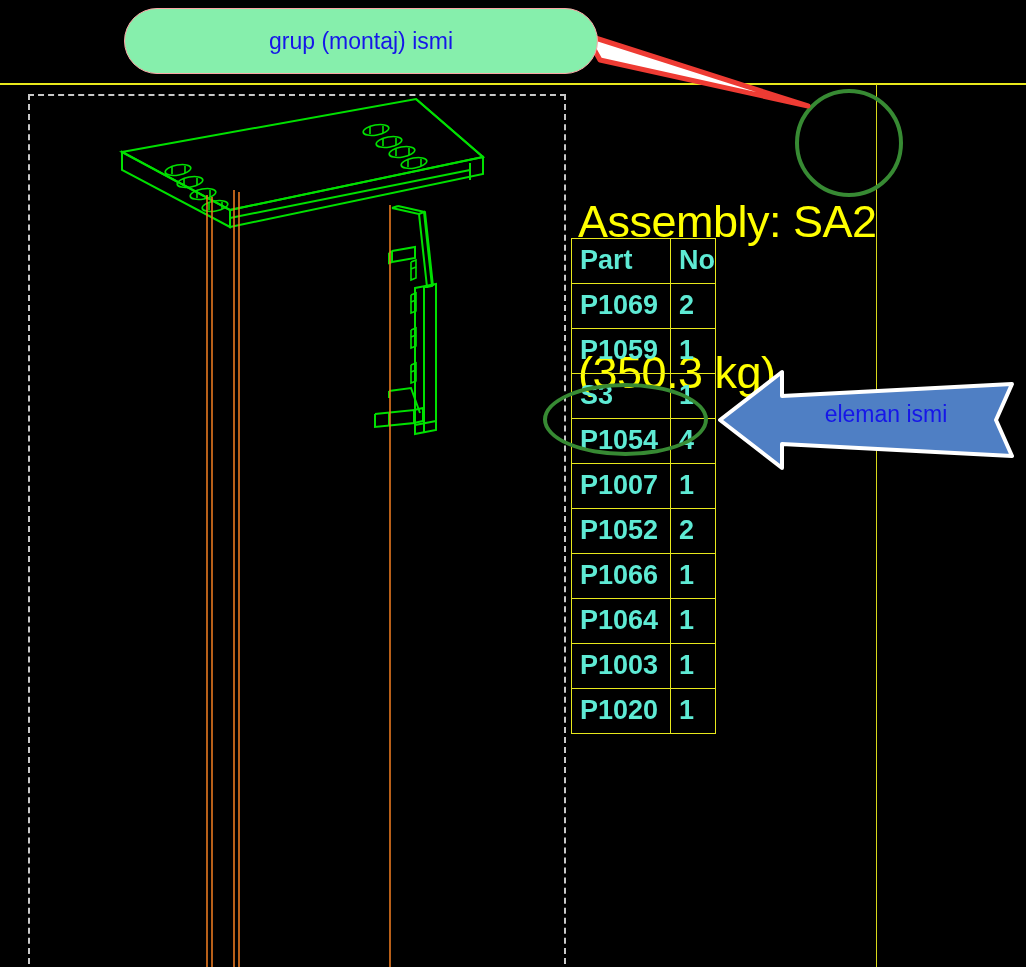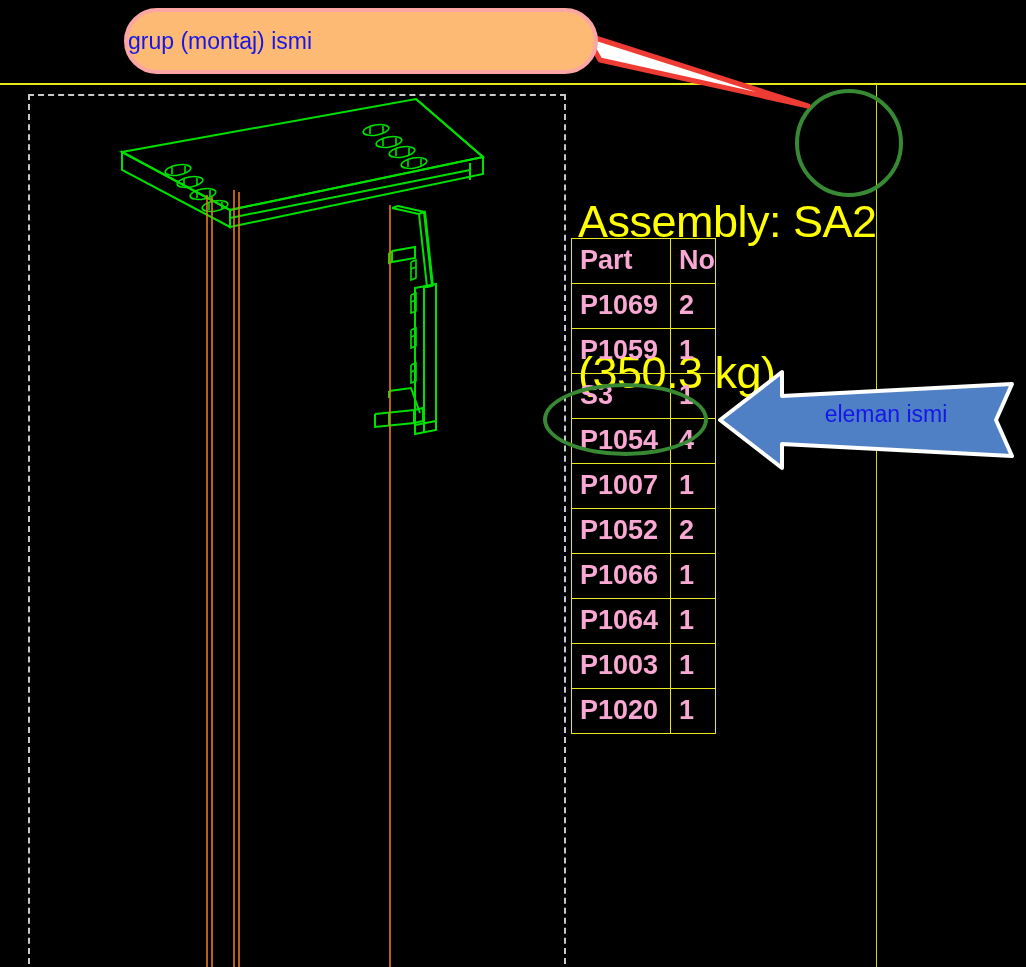--- a/index.html
+++ b/index.html
@@ -110,40 +110,41 @@
     table-layout: fixed;
   }
   .parts-table th,
   .parts-table td {
     border: 1px solid #e8e81c;
     padding: 2px 0 4px 8px;
     text-align: left;
     height: 45px;
     box-sizing: border-box;
     font-weight: bold;
-    color: #f9a8d4;
+    color: #5eead4;
     font-size: 27px;
     line-height: 1;
   }
   .parts-table .col-part { width: 99px; }
   .parts-table .col-no   { width: 41px; }
 
   
   .callout {
     position: absolute;
     left: 124px;
     top: 8px;
     width: 474px;
     height: 66px;
-    background: #fdba74;
-    border: 4px solid #fca5a5;
+    background: #86efac;
+    border: 1px solid #fca5a5;
     border-radius: 33px;
     box-sizing: border-box;
     display: flex;
     align-items: center;
+    justify-content: center;
   }
   .callout-text {
     color: #1616e8;
     font-size: 23px;
     line-height: 1;
     white-space: nowrap;
   }
   .callout-tail {
     position: absolute;
     left: 560px;

